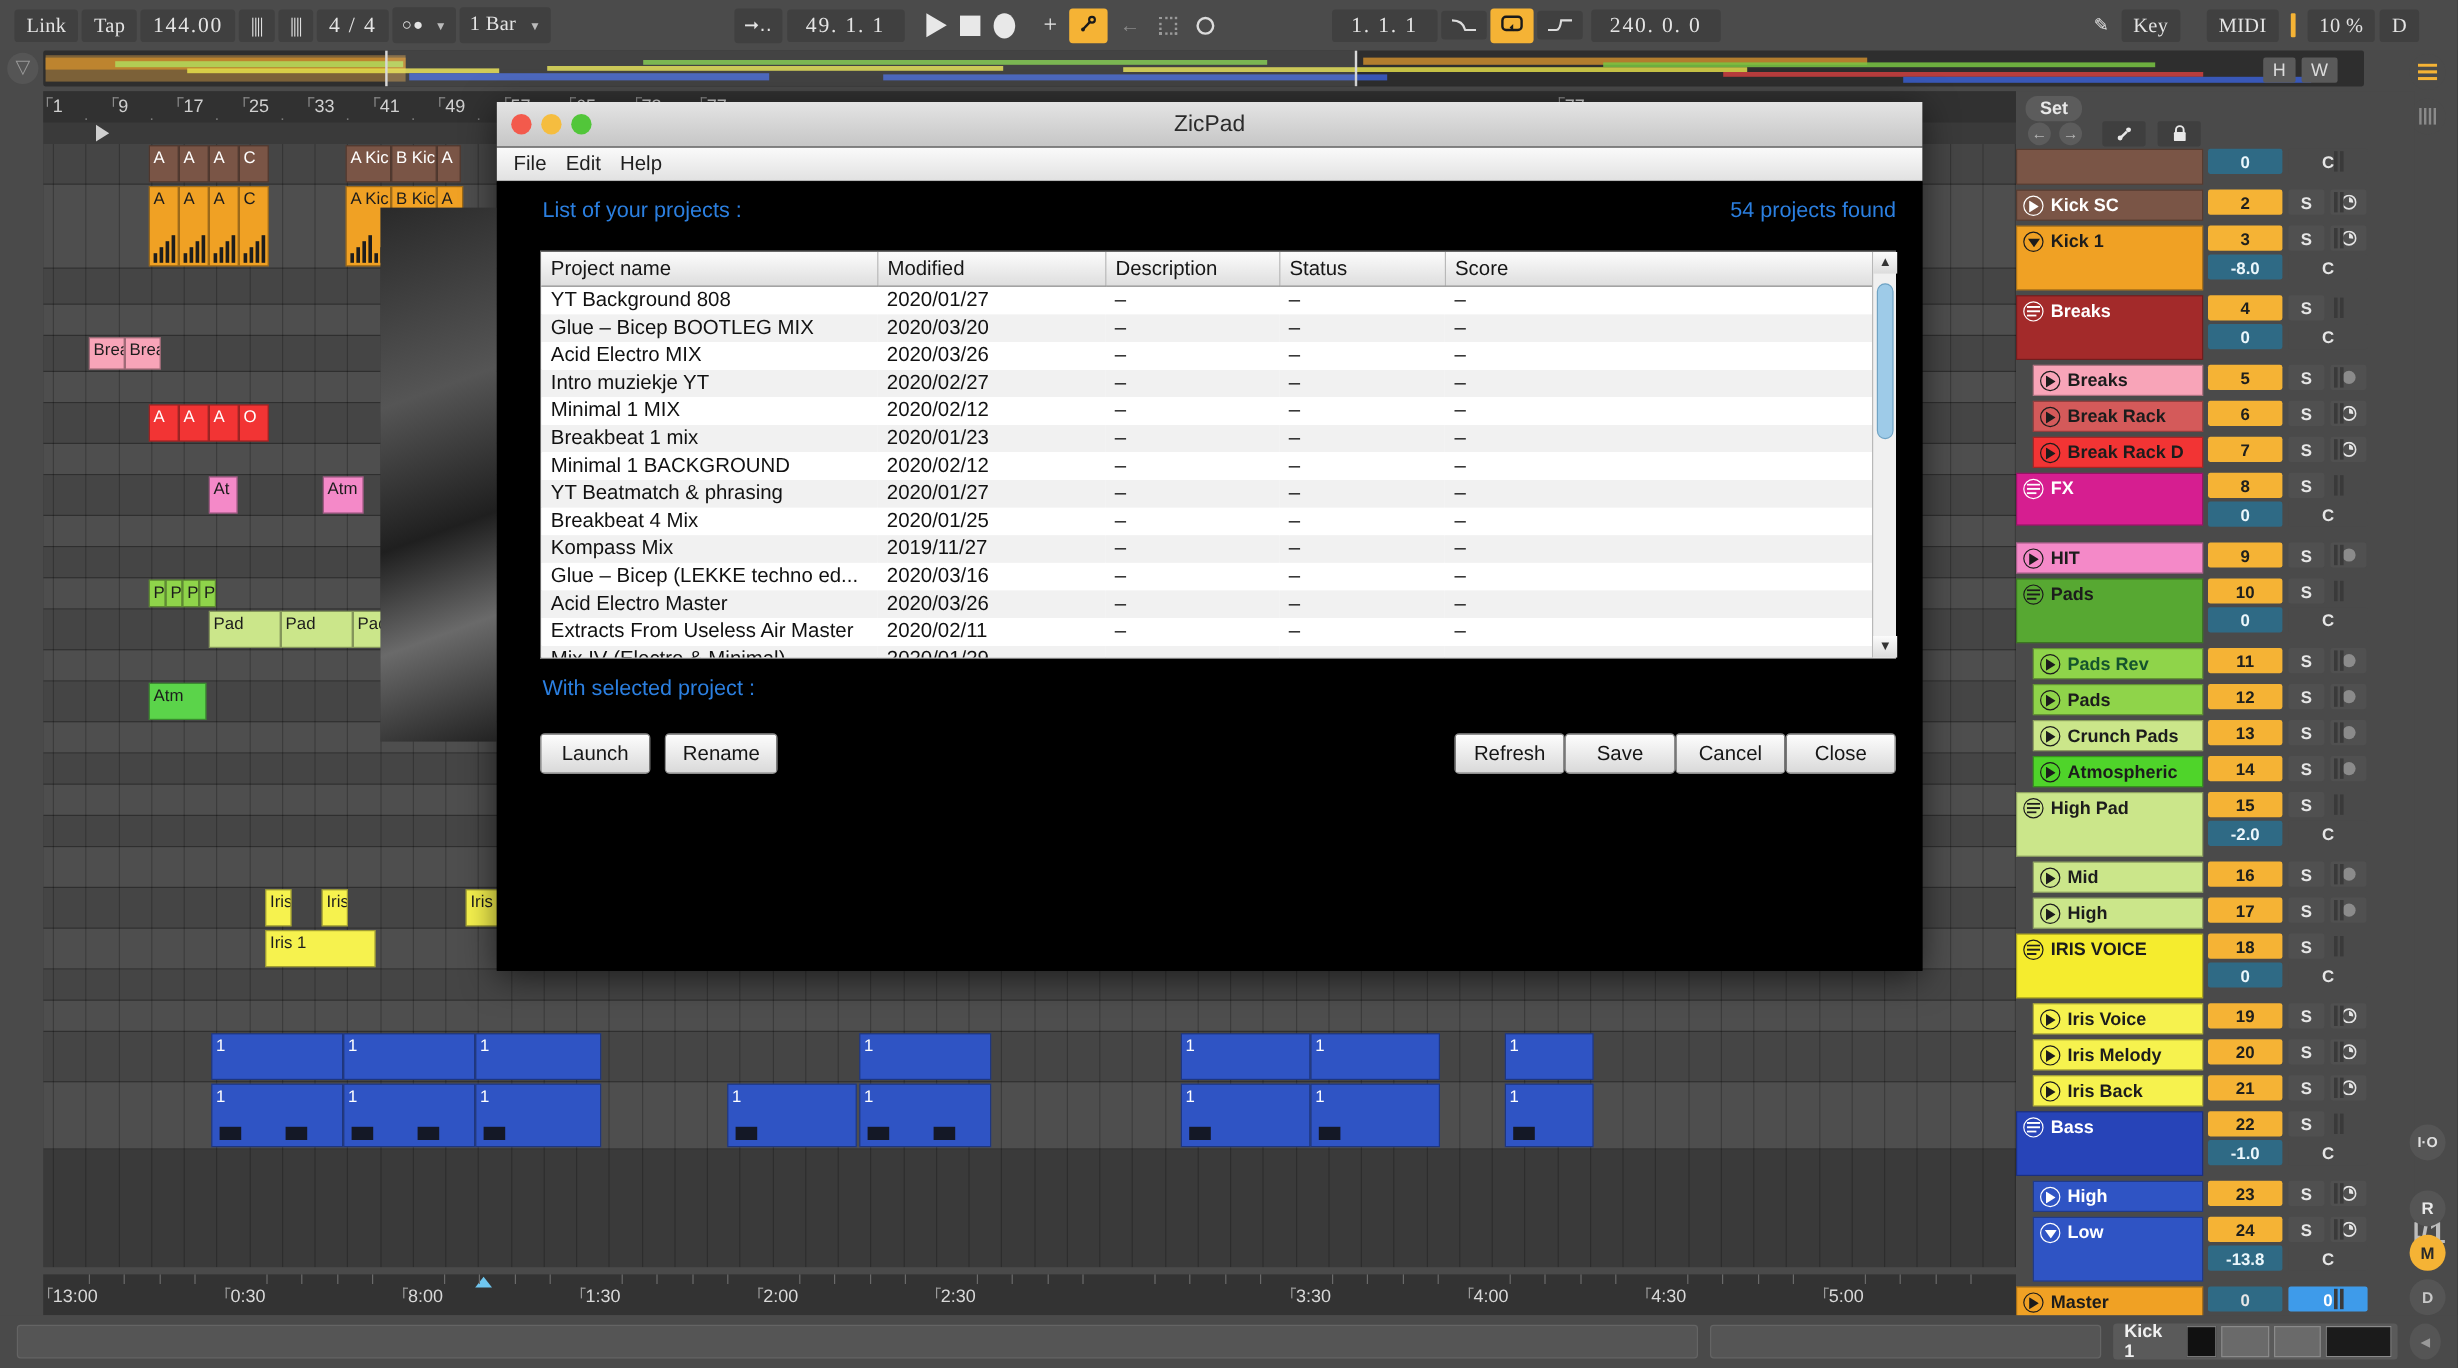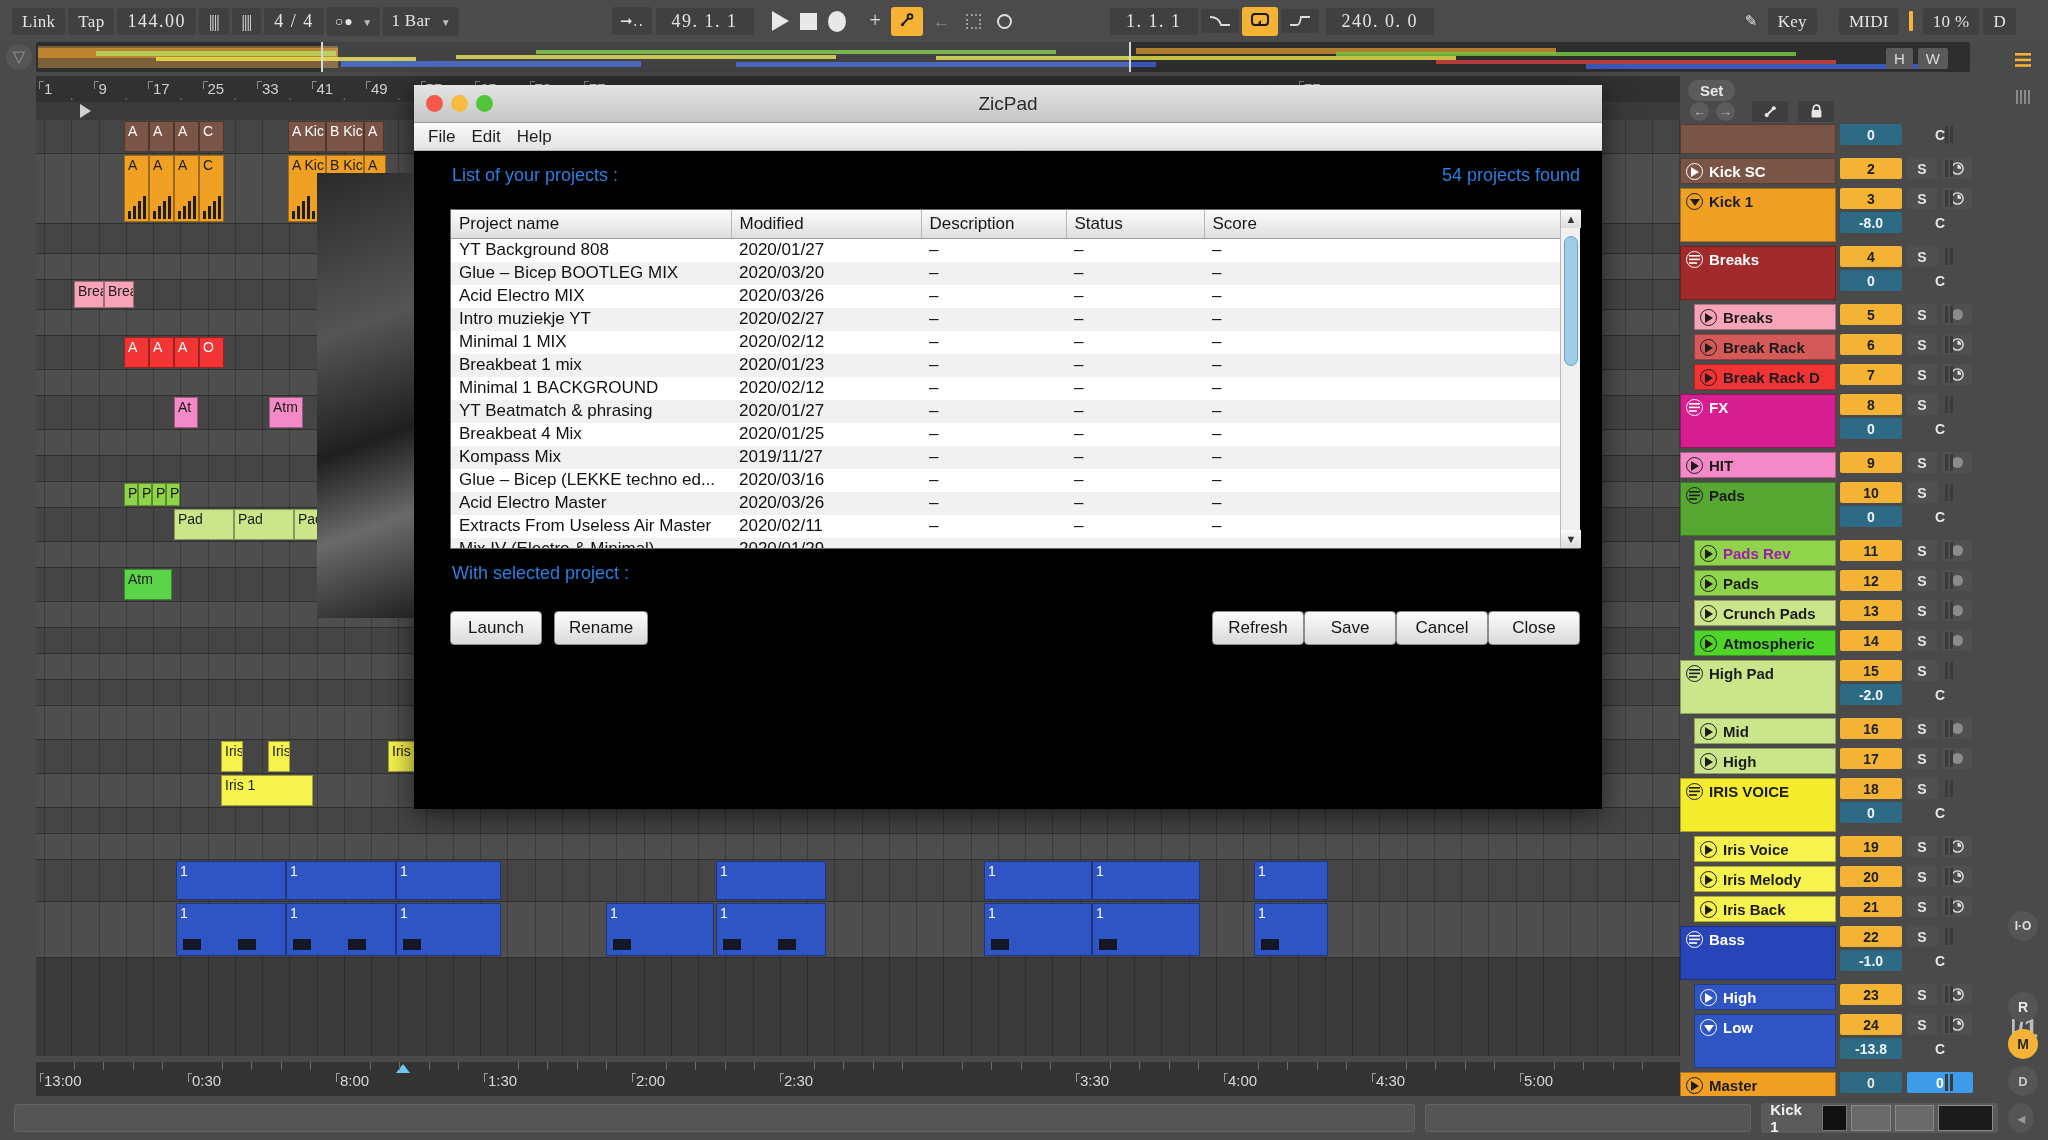--- a/index.html
+++ b/index.html
@@ -896,21 +896,21 @@
                 </svg>
               </div>
             </div>
           </div>
           <div class="meter">
             <i></i>
             <i></i>
           </div>
         </div>
         <div class="trow" style="top: 270px; height: 56px; width: 332px;">
-          <div class="tname" style="background: rgb(214, 30, 144); color: rgb(255, 255, 255); height: 54px;">
+          <div class="tname" style="background: rgb(214, 30, 144); color: rgb(255, 255, 255); height: 44px;">
             <span class="tico" style="color: rgb(255, 255, 255);">
               <svg width="11" height="9" viewBox="0 0 11 9">
                 <rect y="0" width="11" height="1.6" fill="#ffffff"></rect>
                 <rect y="3.6" width="11" height="1.6" fill="#ffffff"></rect>
                 <rect y="7.2" width="8" height="1.6" fill="#ffffff"></rect>
               </svg>
             </span>
             <span>FX</span>
           </div>
           <div class="ctrls">
@@ -971,21 +971,21 @@
               <div class="cbox vol">0</div>
               <div class="cbox c">C</div>
             </div>
           </div>
           <div class="meter">
             <i></i>
             <i></i>
           </div>
         </div>
         <div class="trow" style="top: 416px; height: 28px; width: 332px;">
-          <div class="tname indent" style="background: rgb(143, 212, 74); color: #a21caf; height: 26px;">
+          <div class="tname indent" style="background: rgb(143, 212, 74); color: #14532d; height: 26px;">
             <span class="tico" style="color: rgb(28, 28, 28);">
               <svg width="9" height="10" viewBox="0 0 9 10">
                 <polygon points="1,0 9,5 1,10" fill="#1c1c1c"></polygon>
               </svg>
             </span>
             <span>Pads Rev</span>
           </div>
           <div class="ctrls">
             <div class="crow">
               <div class="cbox num">11</div>
@@ -1343,21 +1343,21 @@
             </div>
           </div>
           <div class="meter">
             <i></i>
             <i></i>
           </div>
         </div>
       </div>
   </div>
 
-  <div class="rail-btn" style="top:911px;justify-content:center;">
+  <div class="rail-btn" style="top:937px;justify-content:center;">
       <span style="font-size:12px;font-weight:bold;color:#e0e0e0;">I·O</span>
     </div>
   <div class="rail-btn" style="top:992px;">
       <span style="font-size:14px;font-weight:bold;color:#e8e8e8;">R</span>
     </div>
   <div class="rail-btn" style="top:1029px;background:#f5b335;">
       <span style="font-size:14px;font-weight:bold;color:#2a2a2a;">M</span>
     </div>
   <div class="rail-btn" style="top:1066px;">
       <span style="font-size:13px;font-weight:bold;color:#c8c8c8;">D</span>

